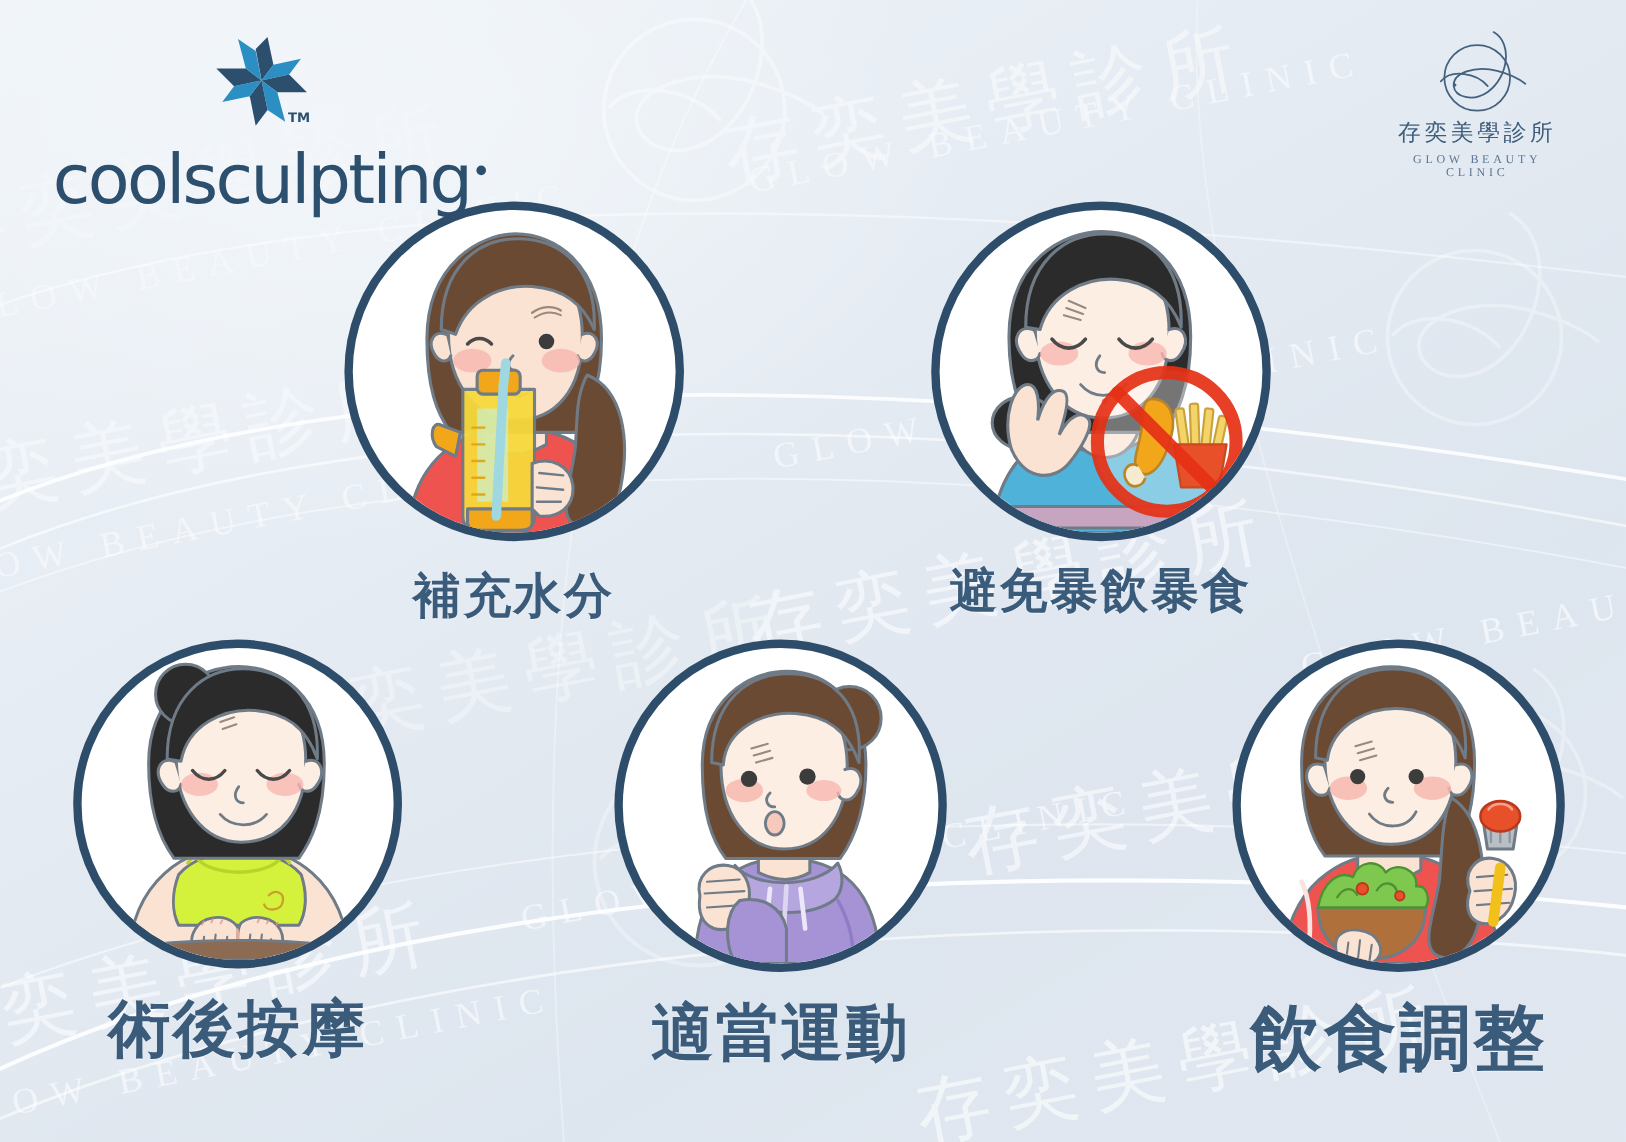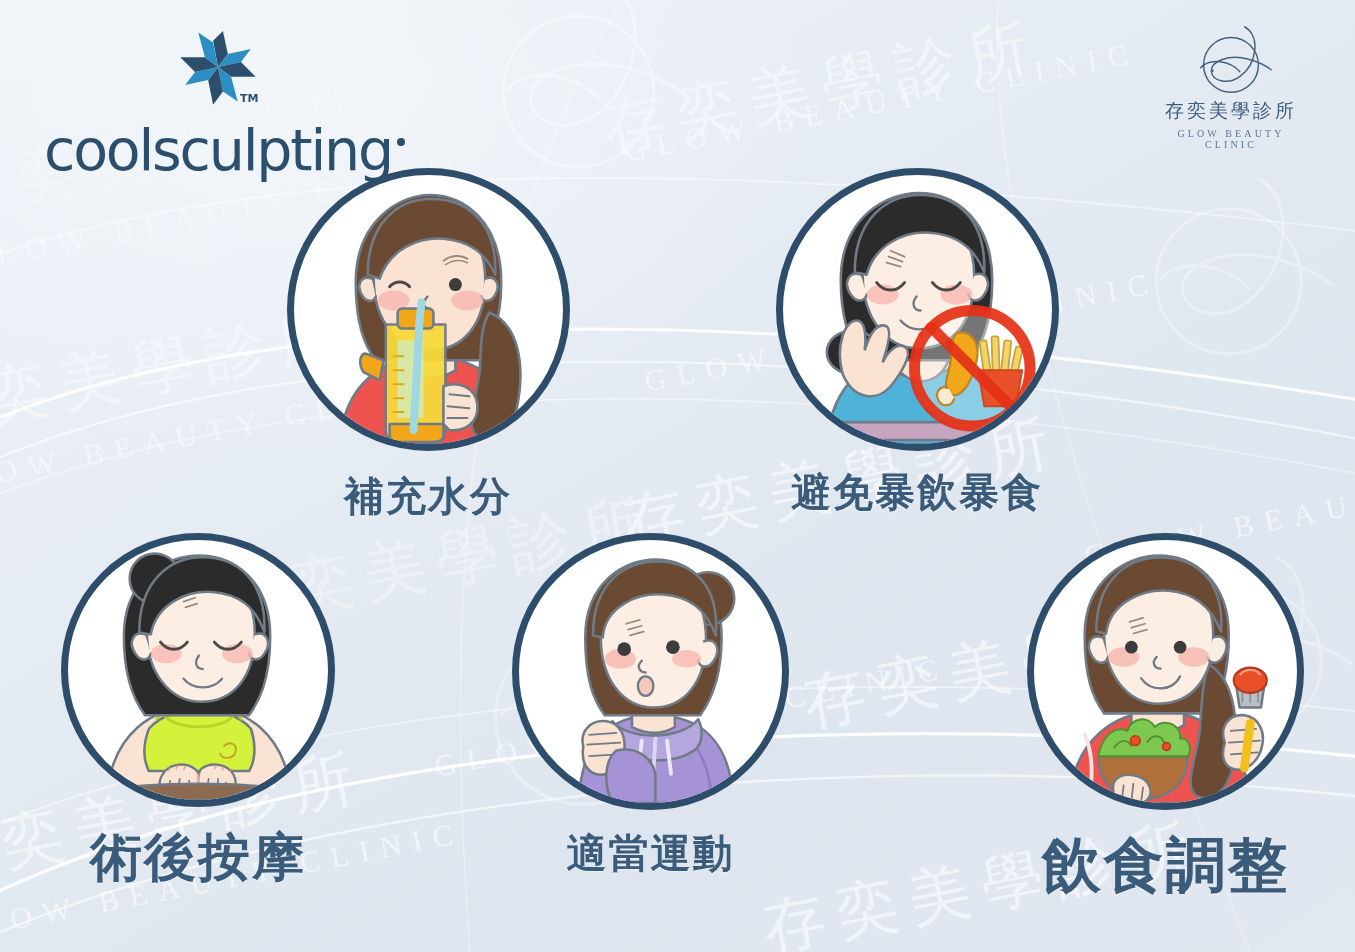--- a/index.html
+++ b/index.html
@@ -141,21 +141,21 @@
   #tile-1 { left: 772px; top: 168px; width: 290px; }
   #tile-1 .bubble { width: 283px; height: 283px; margin: 0 auto; }
   #tile-1 .tile-label { font-size: 40px; margin-top: 14px; }
 
   #tile-2 { left: 58px; top: 533px; width: 280px; }
   #tile-2 .bubble { width: 274px; height: 274px; margin: 0 auto; }
   #tile-2 .tile-label { font-size: 52px; margin-top: 16px; }
 
   #tile-3 { left: 508px; top: 533px; width: 285px; }
   #tile-3 .bubble { width: 277px; height: 277px; margin: 0 auto; }
-  #tile-3 .tile-label { font-size: 40px; margin-top: 16px; }
+  #tile-3 .tile-label { font-size: 52px; margin-top: 16px; }
 
   #tile-4 { left: 1023px; top: 533px; width: 285px; }
   #tile-4 .bubble { width: 277px; height: 277px; margin: 0 auto; }
   #tile-4 .tile-label { font-size: 60px; margin-top: 16px; }
 </style>
 </head>
 <body>
 
 <div id="poster">
 

